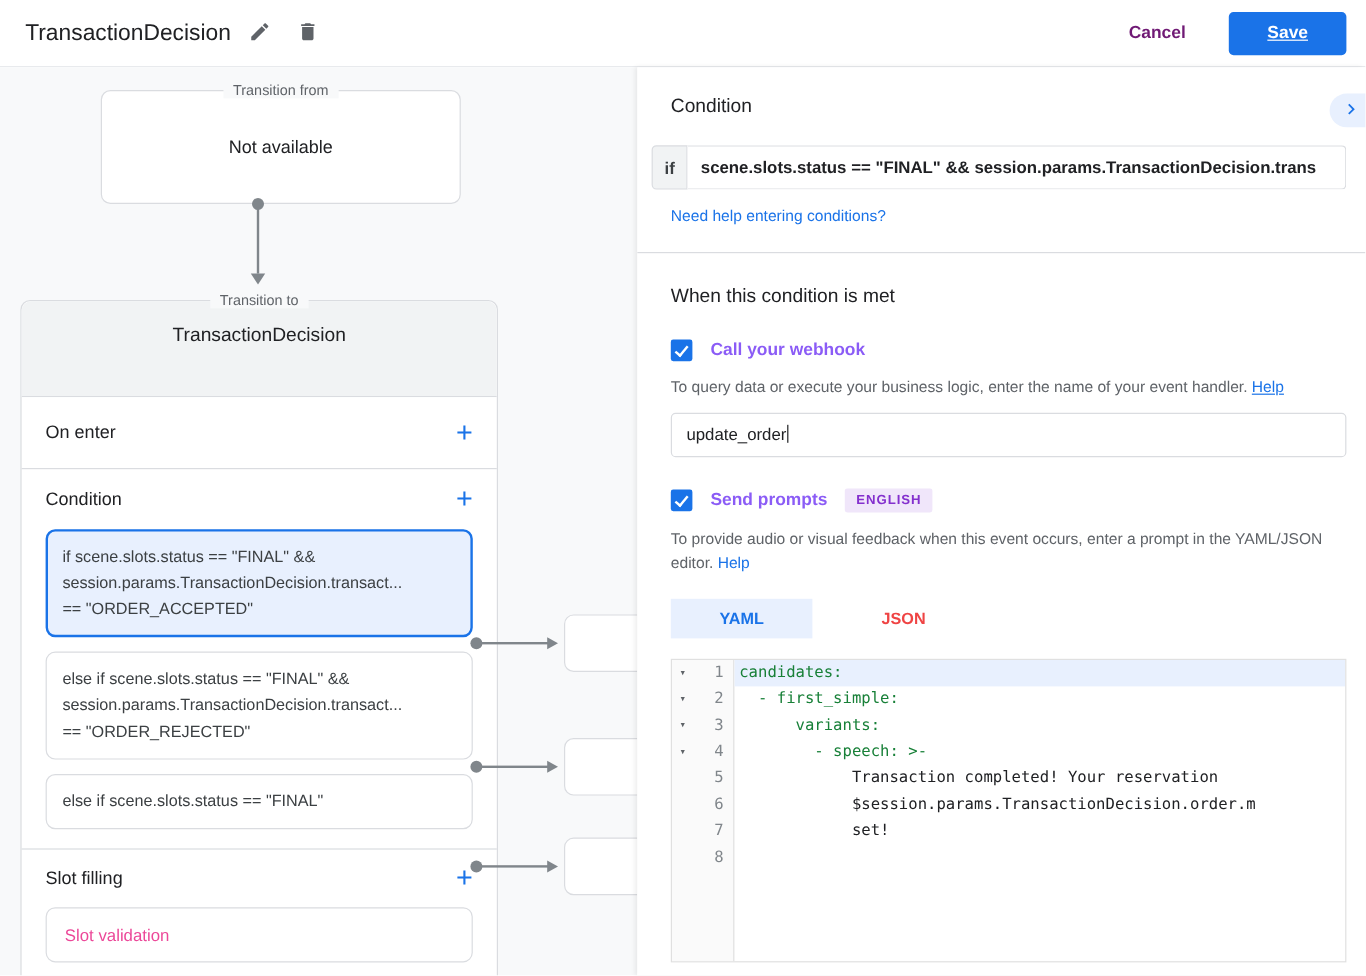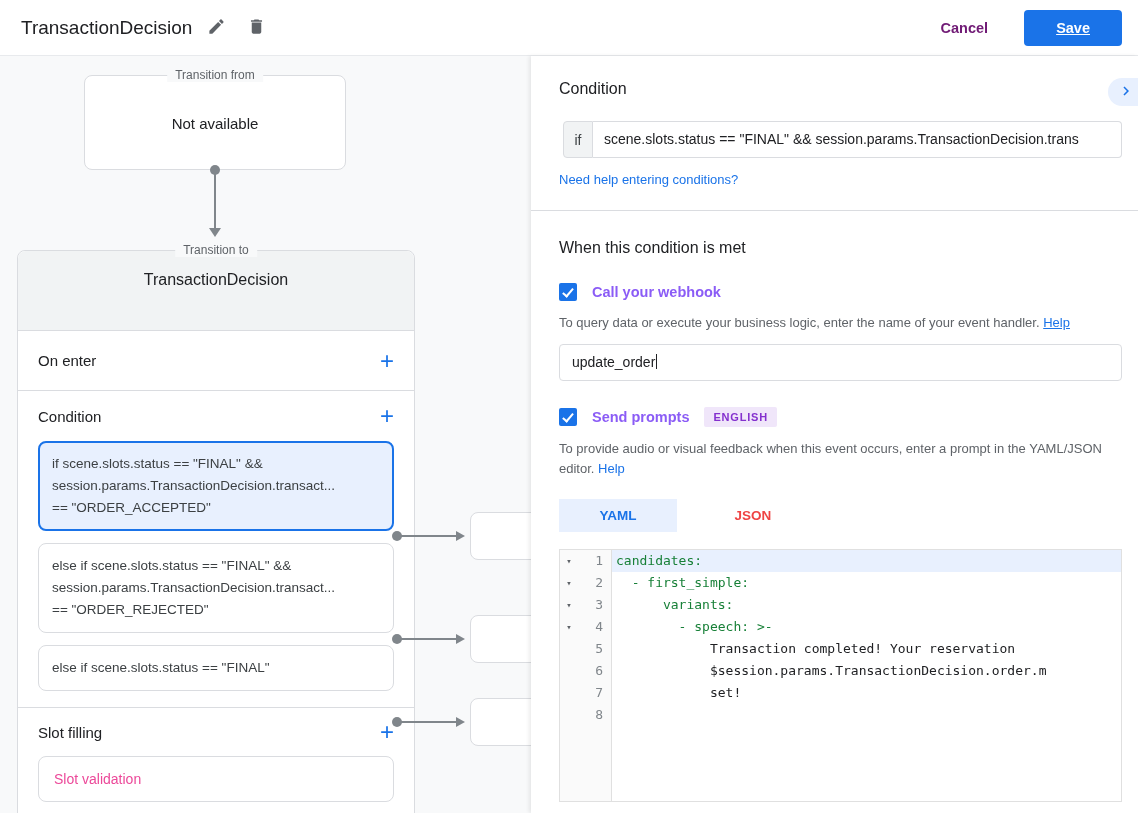--- a/index.html
+++ b/index.html
@@ -19,21 +19,21 @@
   .save-btn { background:#1a73e8; color:#fff; font-size:14.5px; font-weight:700;
     border:none; border-radius:4px; padding:0 32px; height:36px; cursor:pointer; font-family:inherit;text-decoration:underline; }
 
   
   .main { display:flex; height:757px; }
   .canvas { position:relative; width:531px; background:#f8f9fa; overflow:hidden; flex:none; }
   .panel { position:relative; flex:1; background:#fff; overflow:hidden;
     box-shadow:-2px 0 4px rgba(0,0,0,0.08); }
 
   
-  .tfrom { position:absolute; left:84px; top:19px; width:262px; height:95px; background:#fff;
+  .tfrom { position:absolute; left:84px; top:19px; width:300px; height:95px; background:#fff;
     border:1px solid #dadce0; border-radius:8px;padding-left:23px; }
   .tfrom-label, .tto-label { position:absolute; top:-8px; left:50%; transform:translateX(-50%);
     background:#f8f9fa; padding:0 8px; font-size:12px; color:#5f6368; white-space:nowrap; }
   .tfrom-content { position:absolute; top:50%; left:0; right:0; transform:translateY(-50%);
     text-align:center; font-size:15px; color:#202124; }
 
   
   .dot { position:absolute; width:10px; height:10px; border-radius:50%; background:#80868b; }
   .vline { position:absolute; width:2px; background:#80868b; }
   .hline { position:absolute; height:2px; background:#80868b; }
@@ -64,21 +64,21 @@
   .slot-header { height:48px; }
   .slot-card { margin:0 20px; border:1px solid #dadce0; border-radius:8px; background:#fff;
     padding:14px 15px; font-size:14px; color:#ec4899; cursor:pointer; }
 
   
   .panel-heading { font-size:16px; color:#202124; margin:24px 60px 0 28px; }
   .chev-pill { position:absolute; top:22px; right:-16px; width:46px; height:28px; border-radius:14px;
     background:#e8f0fe; border:none; cursor:pointer; display:flex; align-items:center; padding-left:9px; }
   .chev-pill svg { fill:#1a73e8; }
 
-  .if-row { display:flex; margin:23px 16px 0 32px; height:37px; }
+  .if-row { display:flex; margin:23px 16px 0 12px; height:37px;font-weight:bold; }
   .if-prefix { width:30px; background:#f1f3f4; border:1px solid #dadce0; border-radius:4px 0 0 4px;
     display:flex; align-items:center; justify-content:center; font-size:14px; color:#3c4043; }
   .if-value { flex:1; border:1px solid #dadce0; border-left:none; border-radius:0 4px 4px 0;
     padding:0 11px; font-size:14px; line-height:35px; white-space:nowrap; overflow:hidden; background:#fff; }
 
   .help-link-row { margin:14px 16px 0 28px; font-size:13px; }
   a.blue-link { color:#1a73e8; text-decoration:none; cursor:pointer; }
   a.blue-link.underline { text-decoration:underline; }
 
   .panel-divider { height:1px; background:#dadce0; margin-top:23px; }

